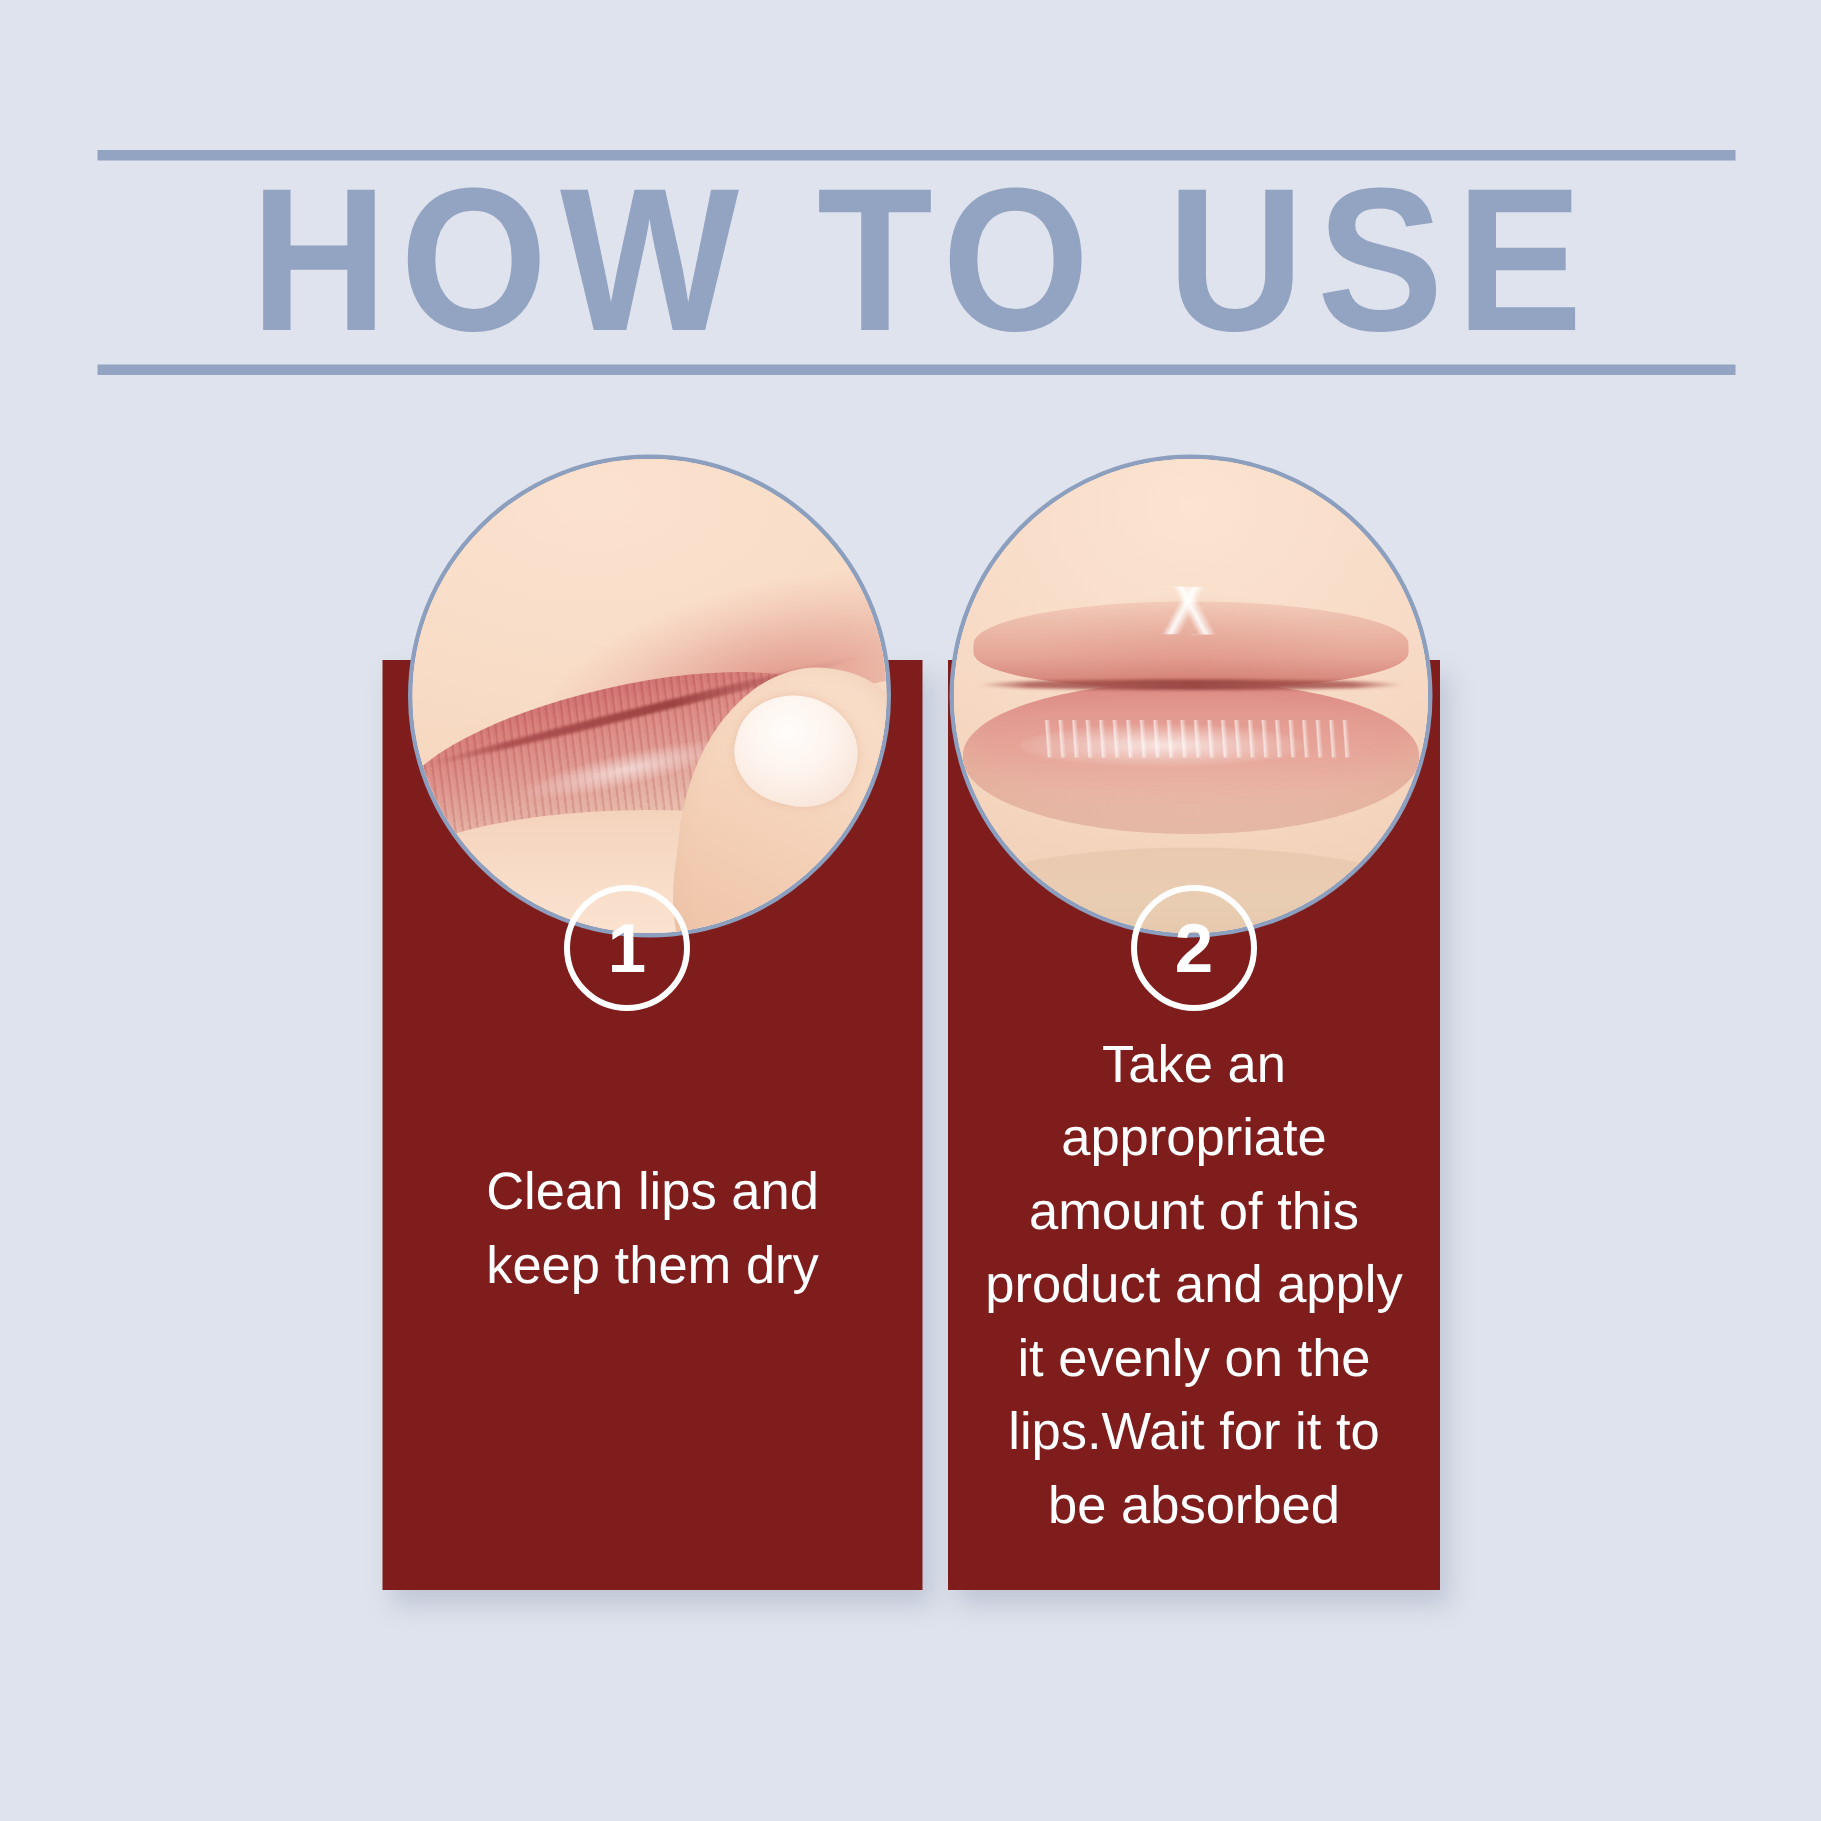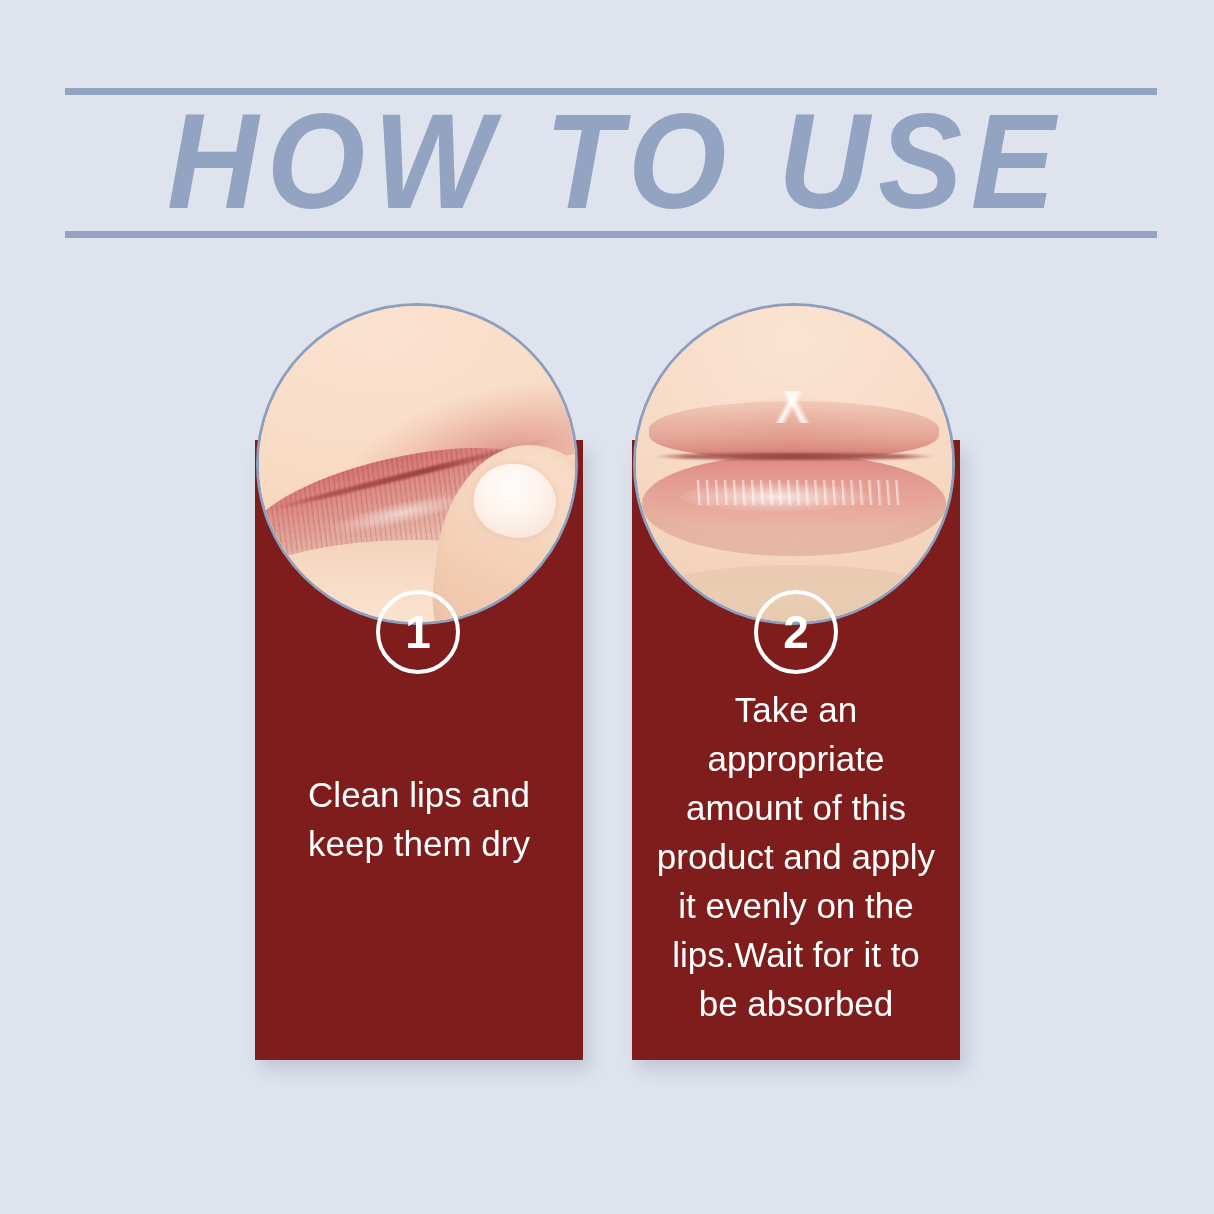--- a/index.html
+++ b/index.html
@@ -13,24 +13,23 @@
     background: #dfe3ed;
     font-family: "Liberation Sans", sans-serif;
     overflow: hidden;
     position: relative;
   }
 
   
   .header {
     position: absolute;
     left: 65px;
-    top: 88px;
+    top: 100px;
     width: 1092px;
     height: 176px;
-    font-style: italic;
   }
   .rule {
     position: absolute;
     left: 0;
     width: 1092px;
     height: 7px;
     background: #93a3c2;
   }
   .rule-top { top: 0px; }
   .rule-bottom { top: 143px; }
@@ -68,21 +67,21 @@
   }
 
   .step {
     position: absolute;
     top: 440px;
     width: 328px;
     height: 620px;
     background: #7f1d1d;
     box-shadow: 6px 10px 16px rgba(120, 133, 158, 0.30);
   }
-  .step-1 { left: 255px; }
+  .step-1 { left: 255px; padding-left: 32px; }
   .step-2 { left: 632px; }
 
   
   .photo {
     position: absolute;
     top: -137px;
     left: 50%;
     margin-left: -163px;
     width: 316px;
     height: 316px;

